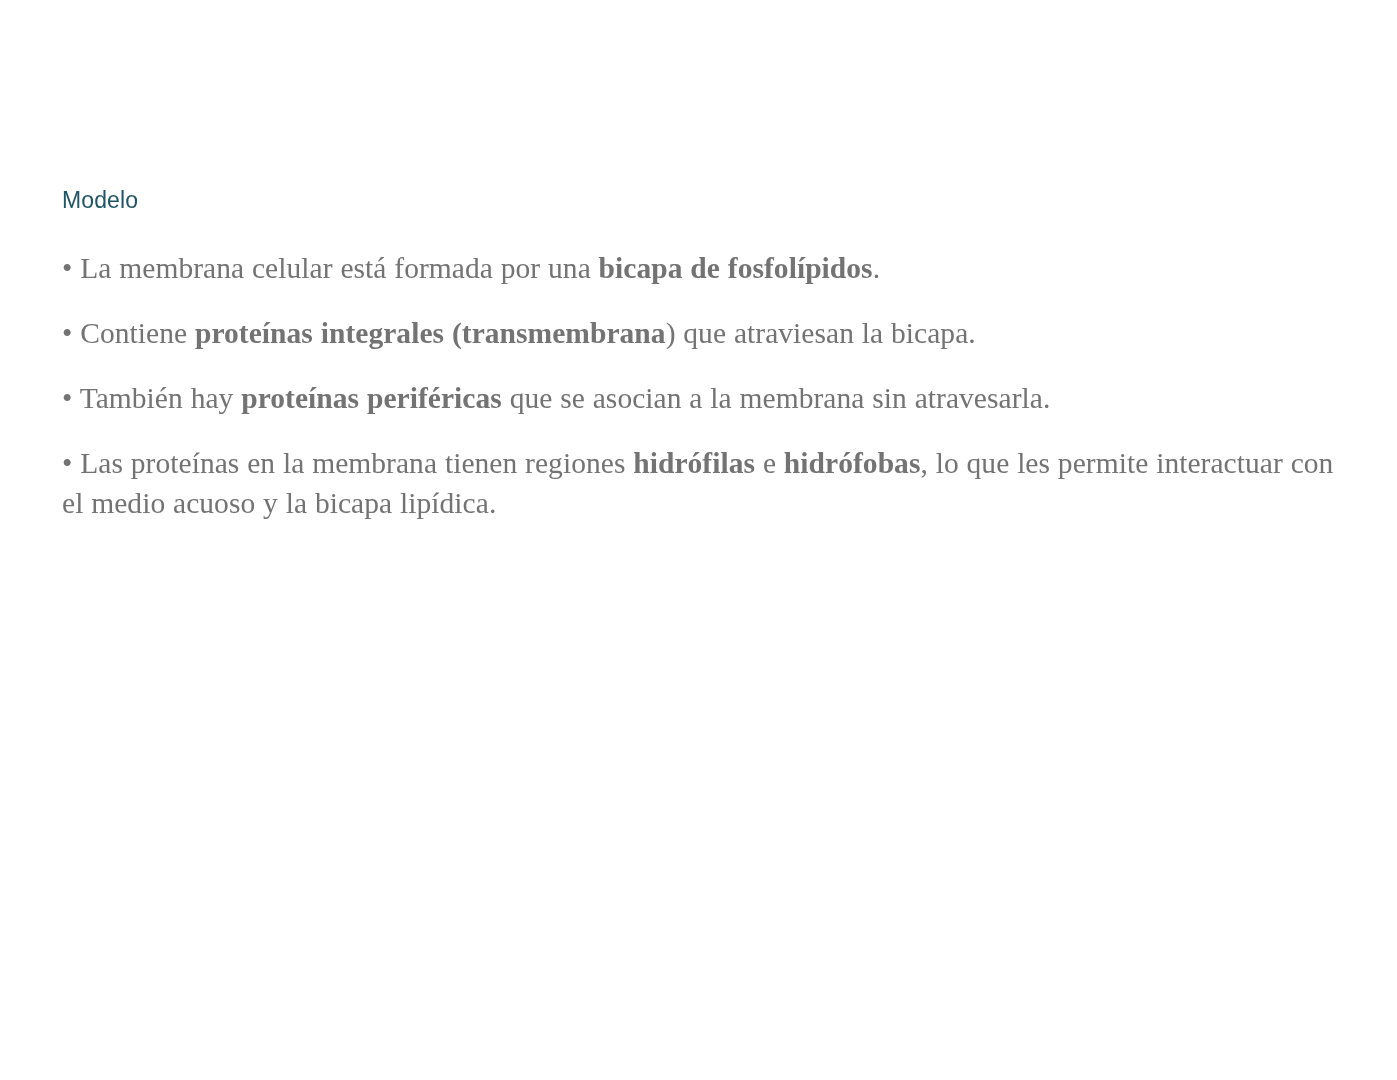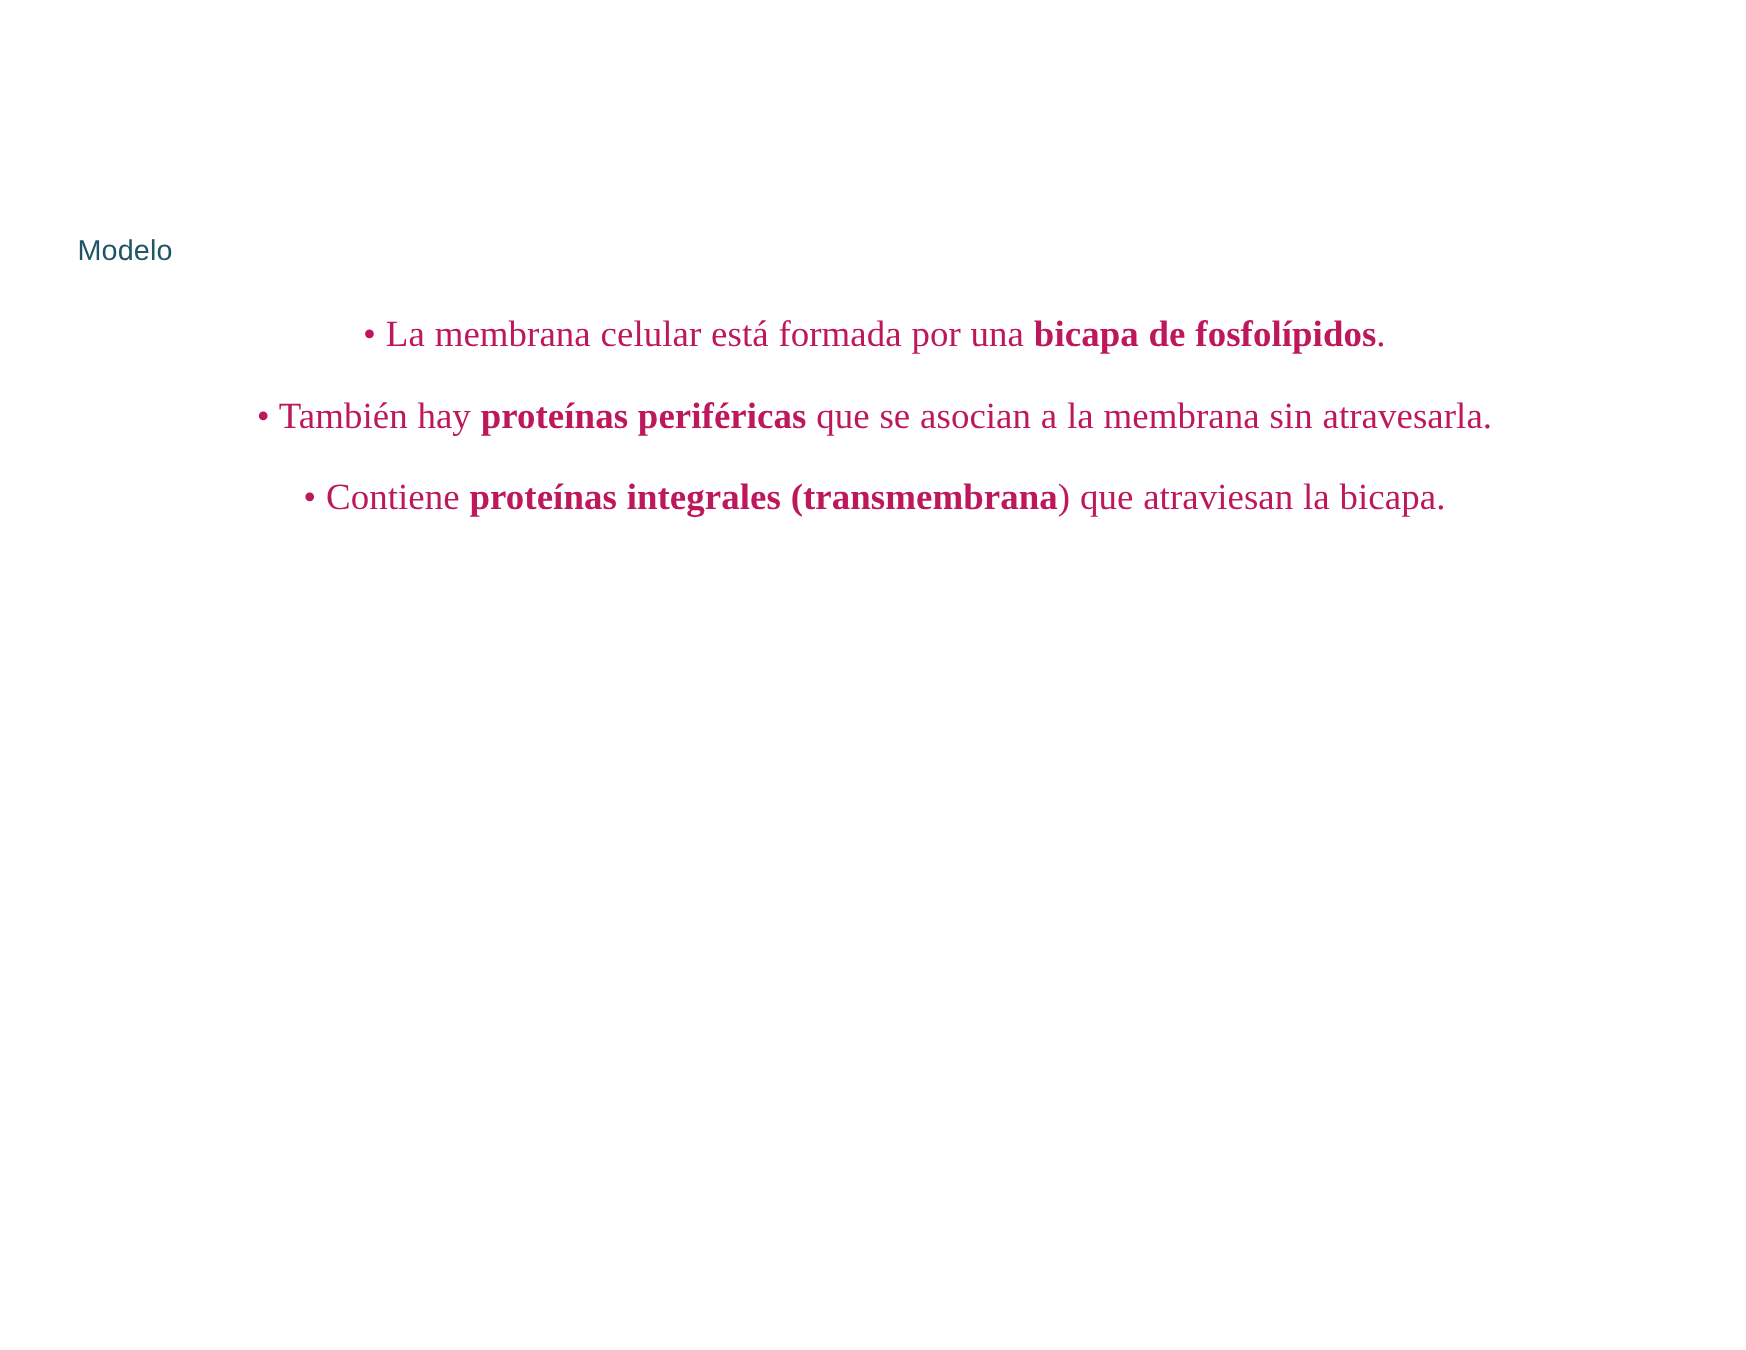--- a/index.html
+++ b/index.html
@@ -45,25 +45,24 @@
     list-style: none;
     margin: 0;
     padding: 0;
   }
 
   .bullet-item {
     font-size: 29.5px;
     line-height: 1.33;
     margin: 0 0 26px 0;
     text-indent: 0;
-    color: #be185d;
+    color: #737373;
     font-weight: 400;
     letter-spacing: 0.05px;
     word-spacing: 0.4px;
-    text-align: center;
   }
 
   .bullet-item:last-child {
     margin-bottom: 0;
   }
 
   .bullet-item b,
   .bullet-item .b {
     font-weight: 700;
   }
@@ -72,19 +71,20 @@
 <body>
 
 <div class="slide" style="background: rgb(255, 255, 255);">
 
   <div class="slide-body">
 
     <h2 class="slide-heading" style="color: rgb(31, 85, 102);">Modelo</h2>
 
     <ul class="bullet-list">
       <li class="bullet-item"><span>• La membrana celular está formada por una </span><span class="b">bicapa de fosfolípidos</span><span>.</span></li>
+      <li class="bullet-item"><span>• Contiene </span><span class="b">proteínas integrales (transmembrana</span><span>) que atraviesan la bicapa.</span></li>
       <li class="bullet-item"><span>• También hay </span><span class="b">proteínas periféricas</span><span> que se asocian a la membrana sin atravesarla.</span></li>
-      <li class="bullet-item"><span>• Contiene </span><span class="b">proteínas integrales (transmembrana</span><span>) que atraviesan la bicapa.</span></li>
+      <li class="bullet-item"><span>• Las proteínas en la membrana tienen regiones </span><span class="b">hidrófilas</span><span> e </span><span class="b">hidrófobas</span><span>, lo que les permite interactuar con el medio acuoso y la bicapa lipídica.</span></li>
     </ul>
 
   </div>
 
 </div>
 
 </body></html>

